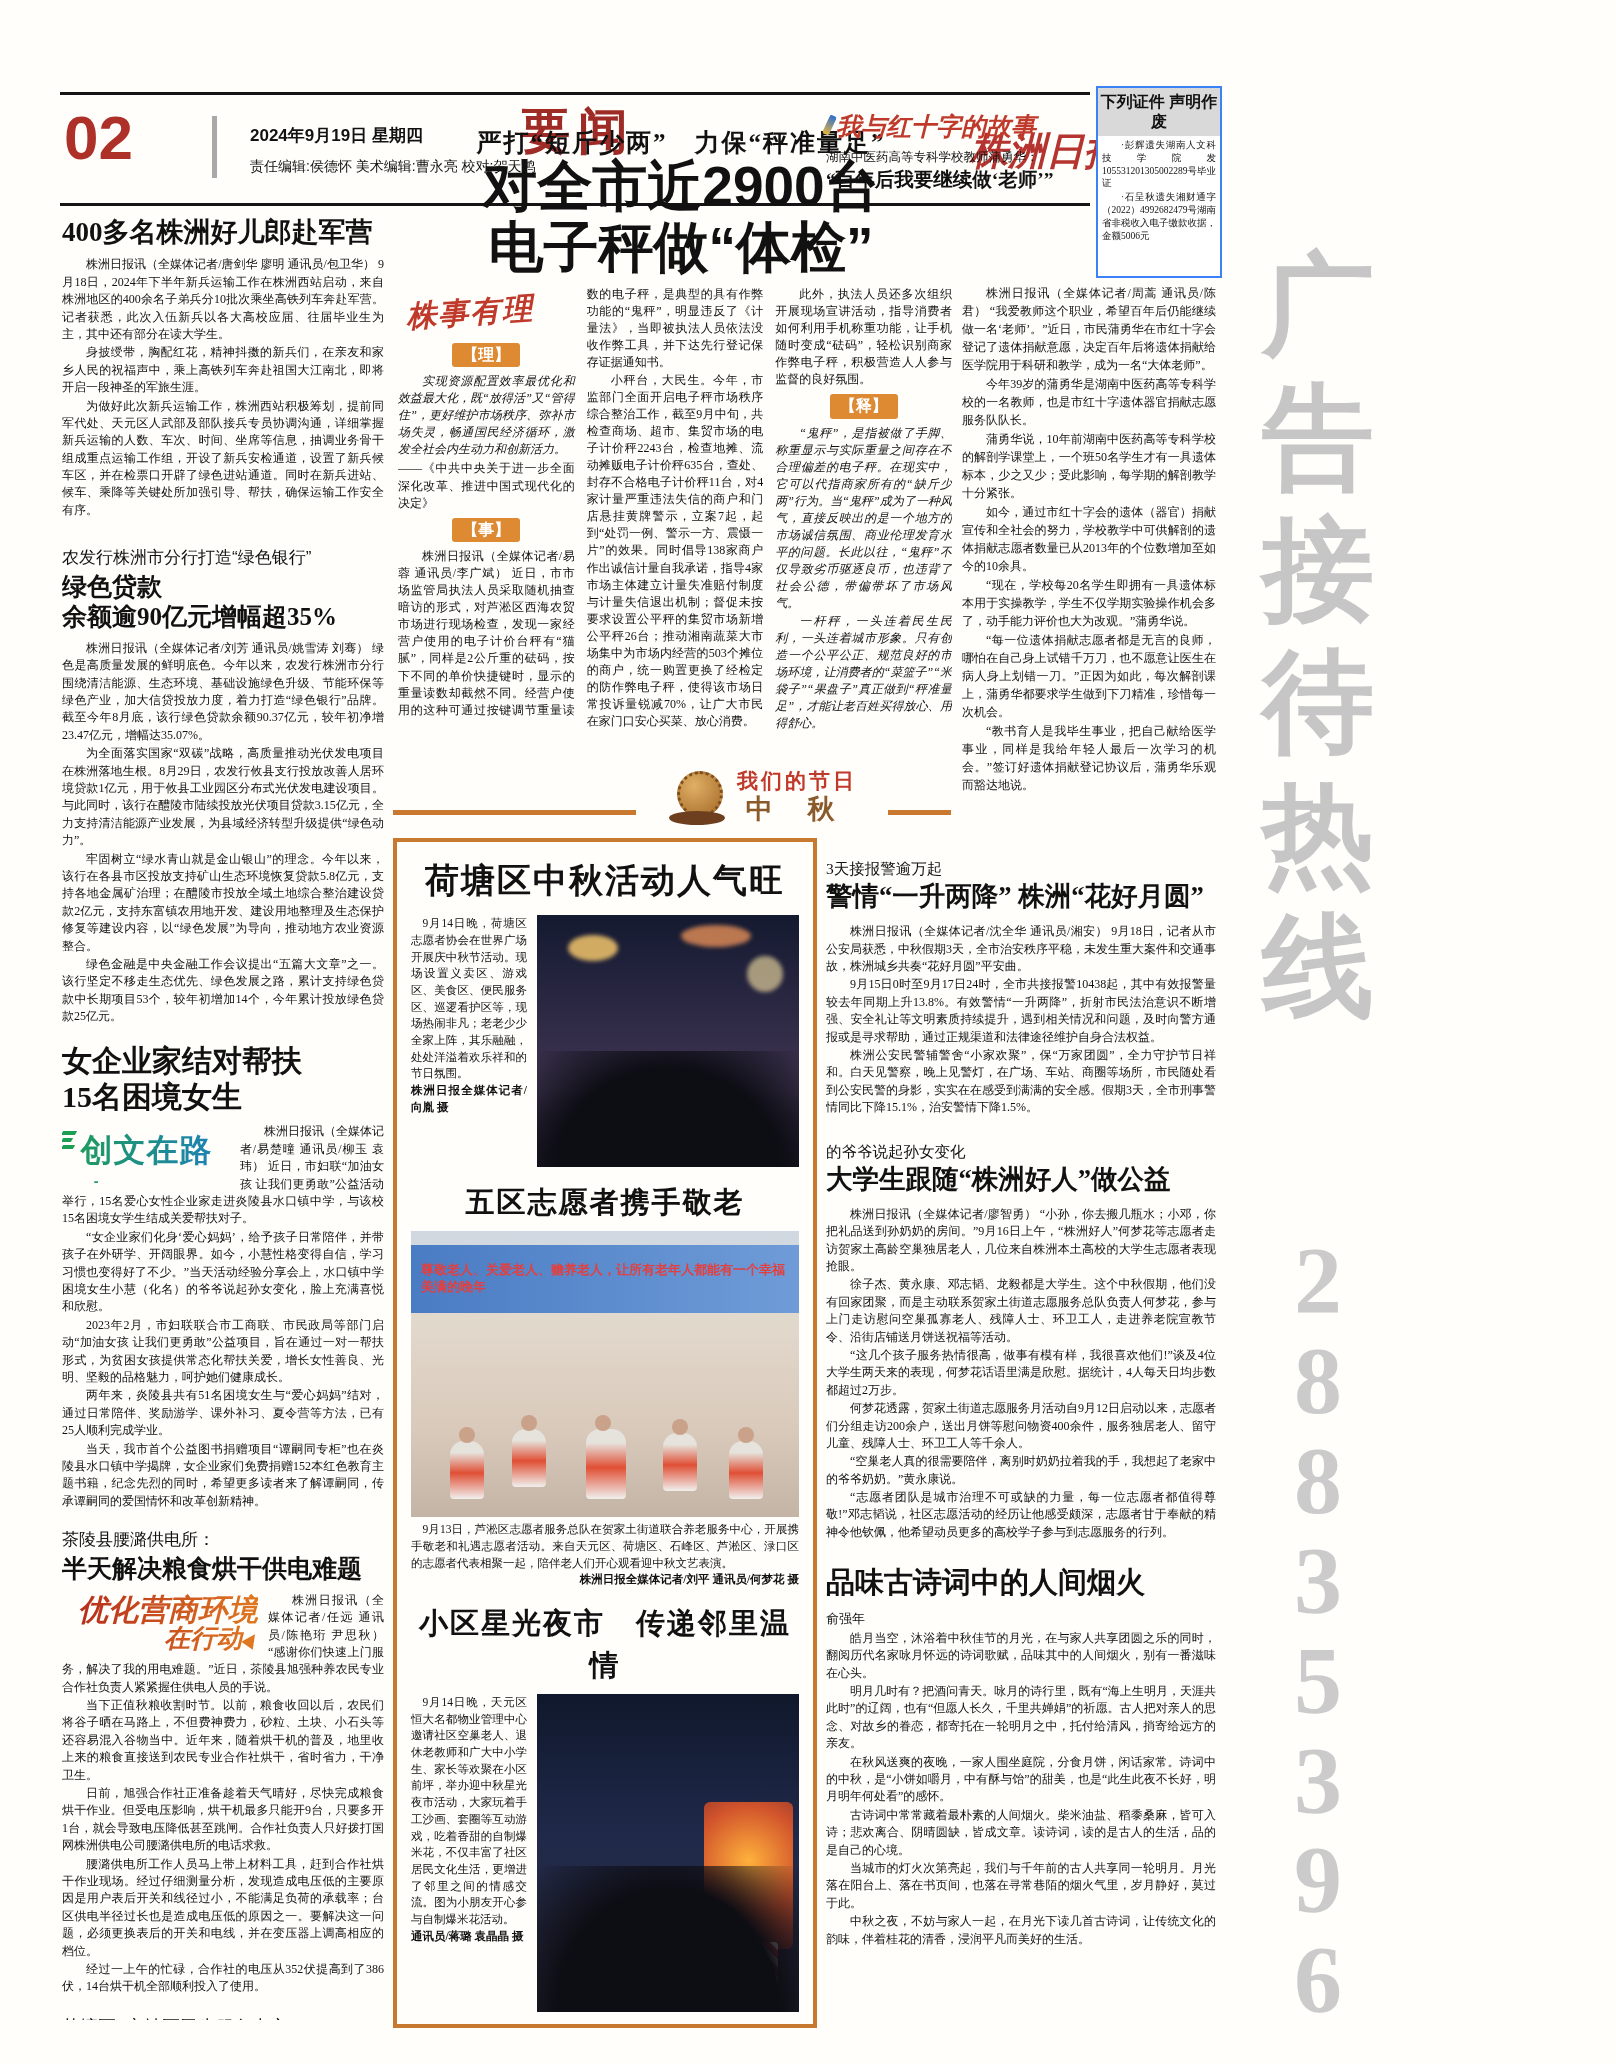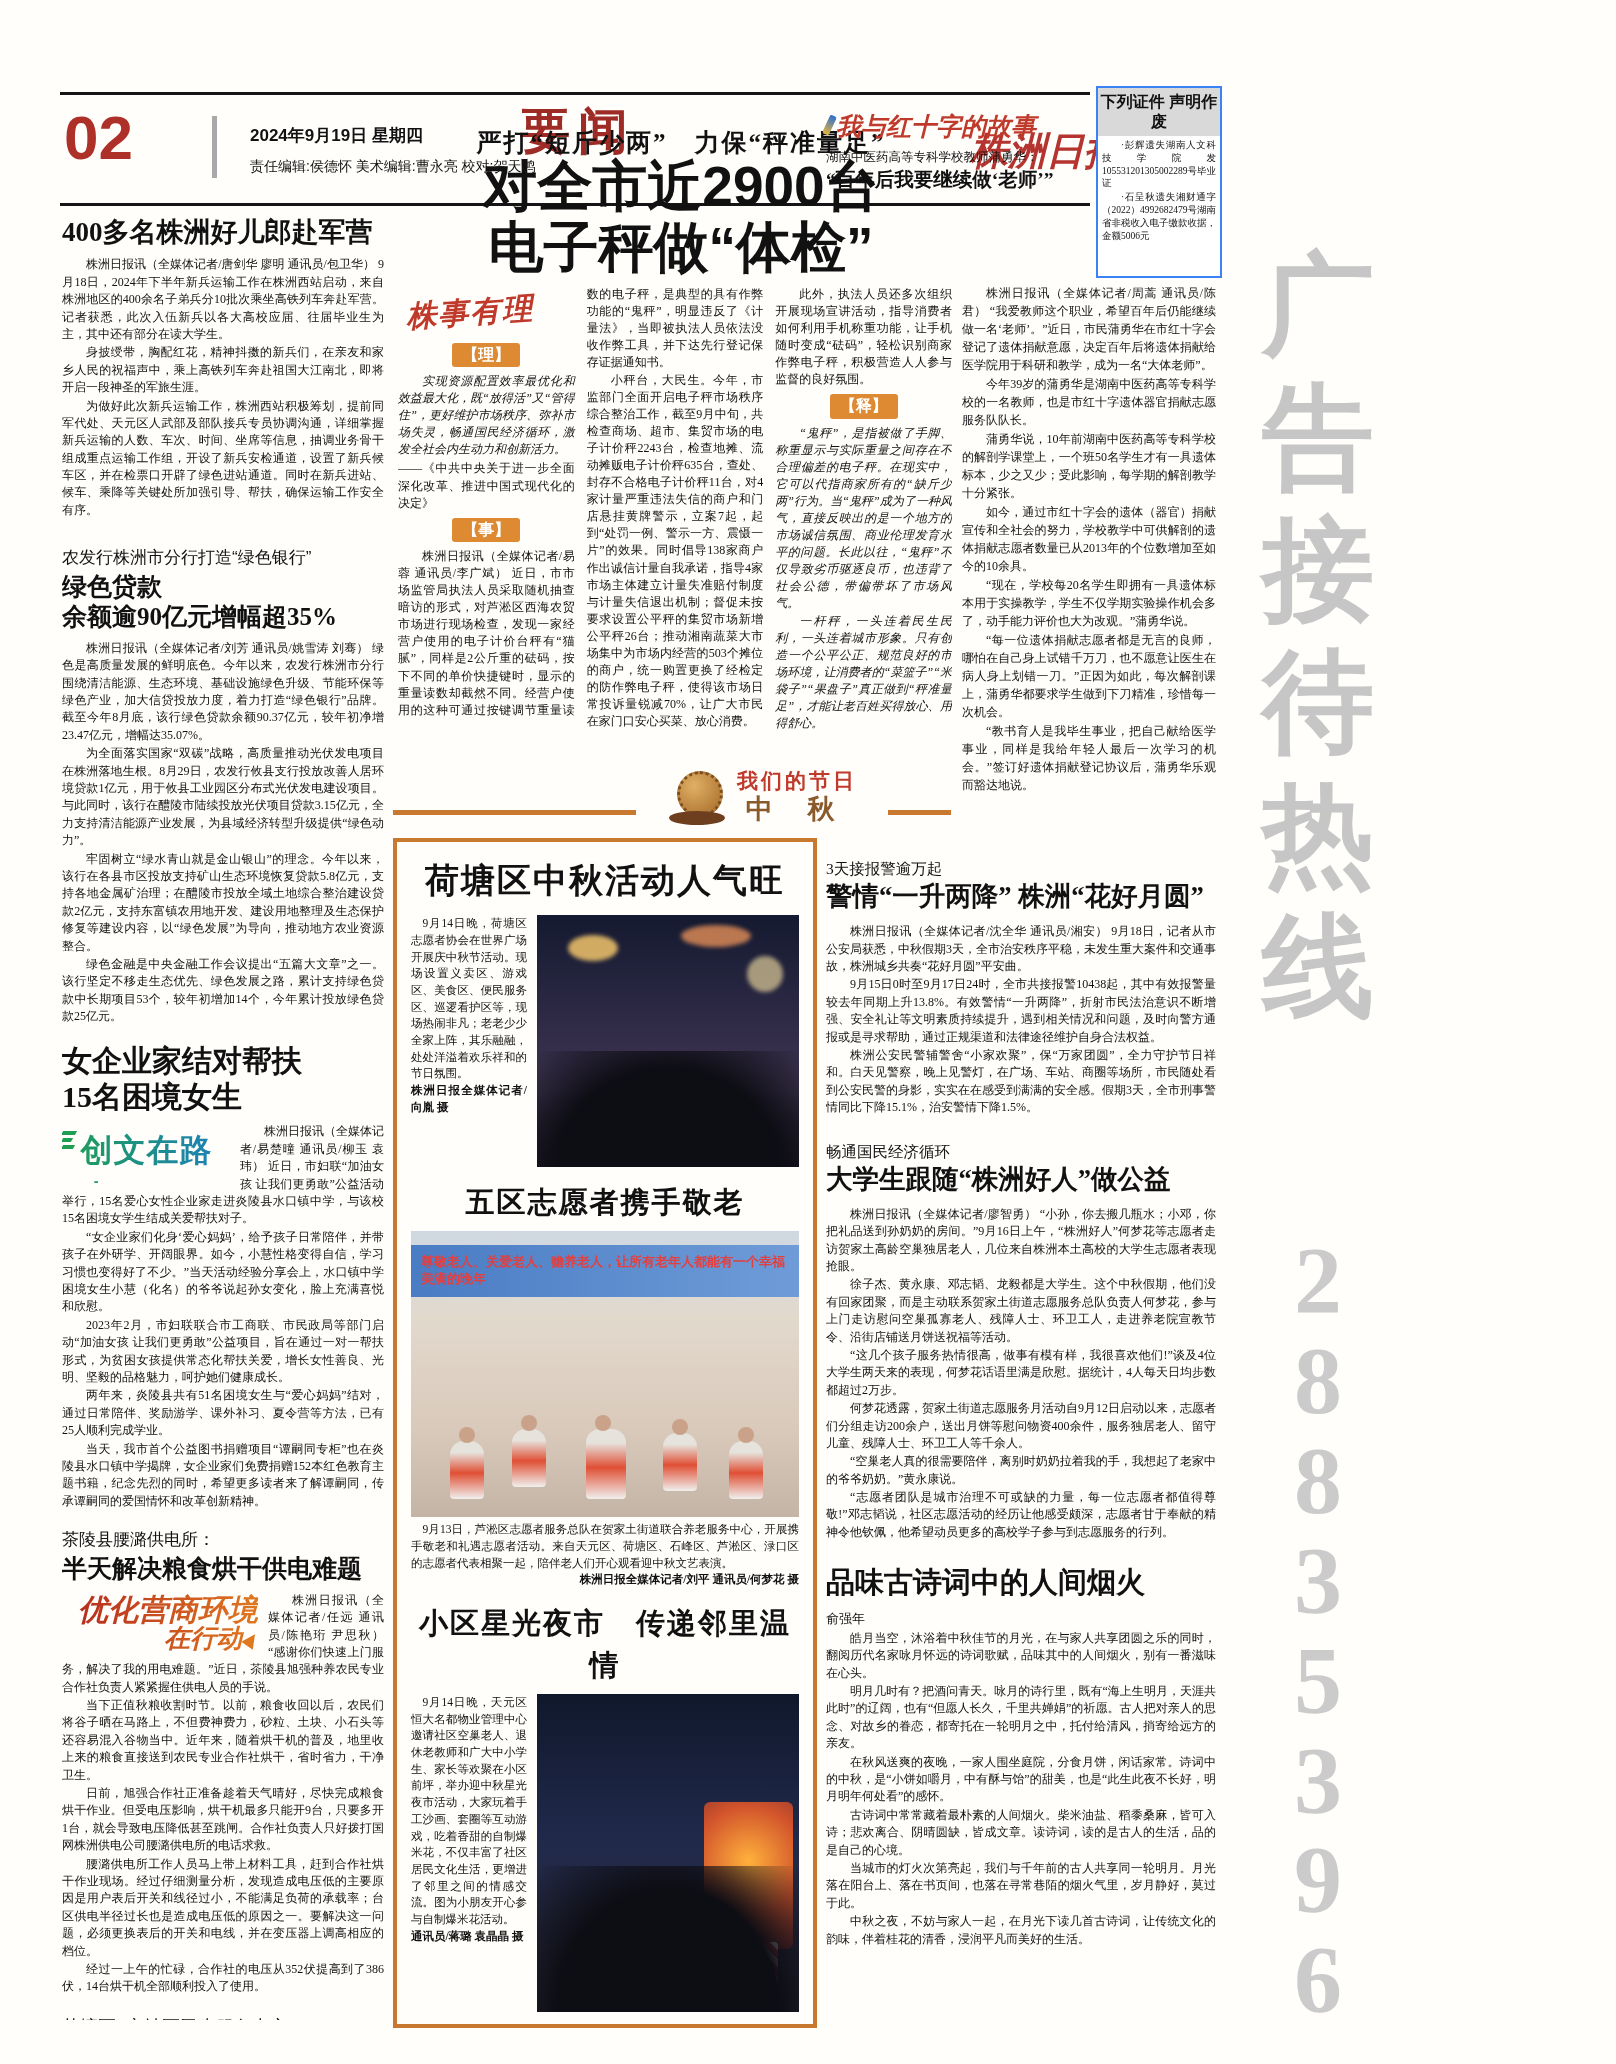--- a/index.html
+++ b/index.html
@@ -70,21 +70,21 @@
   .fest-h2{text-align:center;font-weight:bold;font-size:29px;letter-spacing:2px;font-family:"Liberation Sans",sans-serif;margin:14px 0 8px 0;}
   .fest-row{display:flex;}
   .fest-cap{width:116px;flex:none;}
   .fest-cap p{margin:0;text-indent:1em;text-align:justify;}
   .credit{text-align:right;font-weight:bold;margin-top:2px;text-indent:0 !important;}
   .photo{position:relative;overflow:hidden;background:#223;}
   .ph1{flex:1;margin-left:10px;height:252px;background:linear-gradient(180deg,#141a30 0%,#2a2742 35%,#413653 70%,#241d2e 100%);}
   .glow{position:absolute;border-radius:50%;filter:blur(2px);}
   .ph-sil{position:absolute;bottom:0;width:100%;height:46%;background:radial-gradient(ellipse at 50% 100%,#0d0d14 60%,transparent 100%);}
   .ph2{width:100%;height:286px;background:linear-gradient(180deg,#cfd8e2 0%,#e2d9cd 30%,#d9c9ba 70%,#c4b4a6 100%);margin-top:2px;}
-  .ph2-banner{position:absolute;left:0;top:14px;width:100%;height:52px;background:linear-gradient(90deg,#4a7cc4,#6f9cd8);
+  .ph2-banner{position:absolute;left:0;top:14px;width:100%;height:68px;background:linear-gradient(90deg,#4a7cc4,#6f9cd8);
     color:#e43f3f;font-weight:bold;font-size:13px;display:flex;align-items:center;padding:16px 10px;box-sizing:border-box;line-height:1.3;}
   .vest{position:absolute;bottom:18px;width:34px;height:58px;border-radius:14px 14px 4px 4px;background:linear-gradient(180deg,#e6e2dc 20%,#e04f35 55%,#f0f0ee 100%);}
   .vest:before{content:"";position:absolute;left:9px;top:-14px;width:16px;height:16px;border-radius:50%;background:#caa189;}
   .ph3{flex:1;margin-left:10px;height:318px;background:linear-gradient(180deg,#10182c 0%,#20294a 45%,#2c2c3c 100%);}
   .cart{position:absolute;right:6px;top:34%;width:34%;height:46%;background:radial-gradient(circle at 50% 40%,#ffb13c 0%,#d2542c 55%,#7a2e2e 100%);border-radius:6px;}
   .basket{position:absolute;right:8%;bottom:6%;width:26%;height:16%;
     background:repeating-linear-gradient(45deg,#e44,#e44 6px,#fff 6px,#fff 12px);border-radius:4px;}
   
   .rightcol{position:absolute;left:826px;top:858px;width:390px;height:1164px;overflow:hidden;font-size:12px;line-height:1.45;}
   .r-kicker{text-align:center;font-size:15.5px;margin:0 0 4px 0;}
@@ -272,21 +272,21 @@
     <div class="r-art">
       <p class="r-kicker" style="text-indent:0;">3天接报警逾万起</p>
       <h2 class="r-headline">警情“一升两降” 株洲“花好月圆”</h2>
       <div>
           <p>株洲日报讯（全媒体记者/沈全华 通讯员/湘安） 9月18日，记者从市公安局获悉，中秋假期3天，全市治安秩序平稳，未发生重大案件和交通事故，株洲城乡共奏“花好月圆”平安曲。</p>
           <p>9月15日0时至9月17日24时，全市共接报警10438起，其中有效报警量较去年同期上升13.8%。有效警情“一升两降”，折射市民法治意识不断增强、安全礼让等文明素质持续提升，遇到相关情况和问题，及时向警方通报或是寻求帮助，通过正规渠道和法律途径维护自身合法权益。</p>
           <p>株洲公安民警辅警舍“小家欢聚”，保“万家团圆”，全力守护节日祥和。白天见警察，晚上见警灯，在广场、车站、商圈等场所，市民随处看到公安民警的身影，实实在在感受到满满的安全感。假期3天，全市刑事警情同比下降15.1%，治安警情下降1.5%。</p>
         </div>
     </div>
     <div class="r-art">
-      <p class="r-kicker" style="text-indent:0;">畅通国民经济循环</p>
+      <p class="r-kicker" style="text-indent:0;">的爷爷说起孙女变化</p>
       <h2 class="r-headline">大学生跟随“株洲好人”做公益</h2>
       <div>
           <p>株洲日报讯（全媒体记者/廖智勇） “小孙，你去搬几瓶水；小邓，你把礼品送到孙奶奶的房间。”9月16日上午，“株洲好人”何梦花等志愿者走访贺家土高龄空巢独居老人，几位来自株洲本土高校的大学生志愿者表现抢眼。</p>
           <p>徐子杰、黄永康、邓志韬、龙毅都是大学生。这个中秋假期，他们没有回家团聚，而是主动联系贺家土街道志愿服务总队负责人何梦花，参与上门走访慰问空巢孤寡老人、残障人士、环卫工人，走进养老院宣教节令、沿街店铺送月饼送祝福等活动。</p>
           <p>“这几个孩子服务热情很高，做事有模有样，我很喜欢他们!”谈及4位大学生两天来的表现，何梦花话语里满是欣慰。据统计，4人每天日均步数都超过2万步。</p>
           <p>何梦花透露，贺家土街道志愿服务月活动自9月12日启动以来，志愿者们分组走访200余户，送出月饼等慰问物资400余件，服务独居老人、留守儿童、残障人士、环卫工人等千余人。</p>
           <p>“空巢老人真的很需要陪伴，离别时奶奶拉着我的手，我想起了老家中的爷爷奶奶。”黄永康说。</p>
           <p>“志愿者团队是城市治理不可或缺的力量，每一位志愿者都值得尊敬!”邓志韬说，社区志愿活动的经历让他感受颇深，志愿者甘于奉献的精神令他钦佩，他希望动员更多的高校学子参与到志愿服务的行列。</p>
         </div>
     </div>

